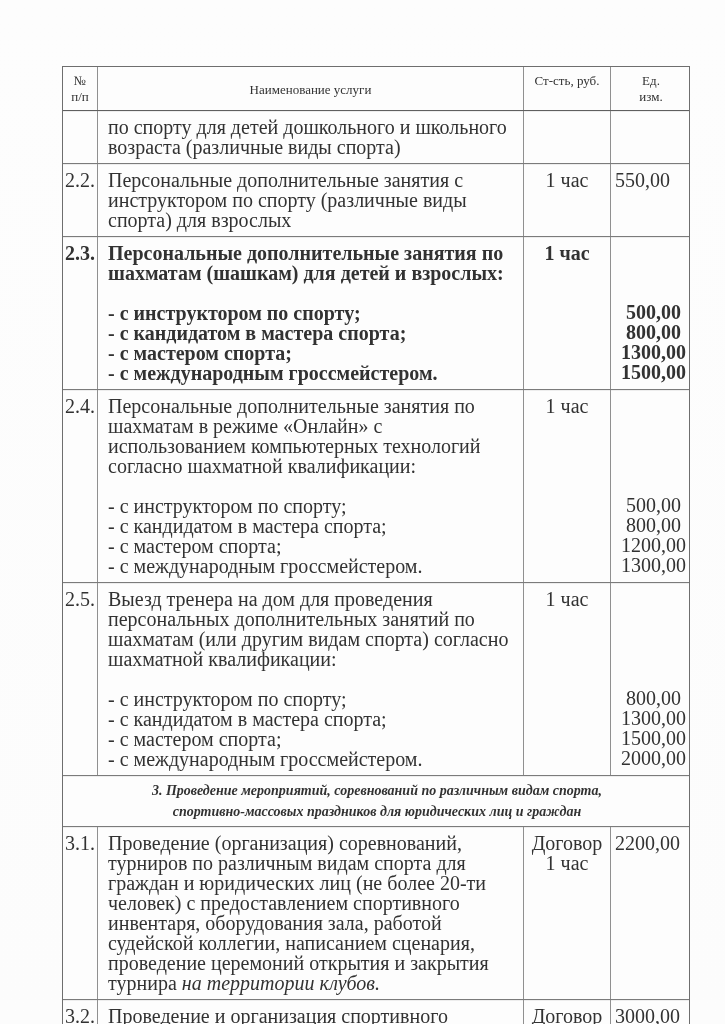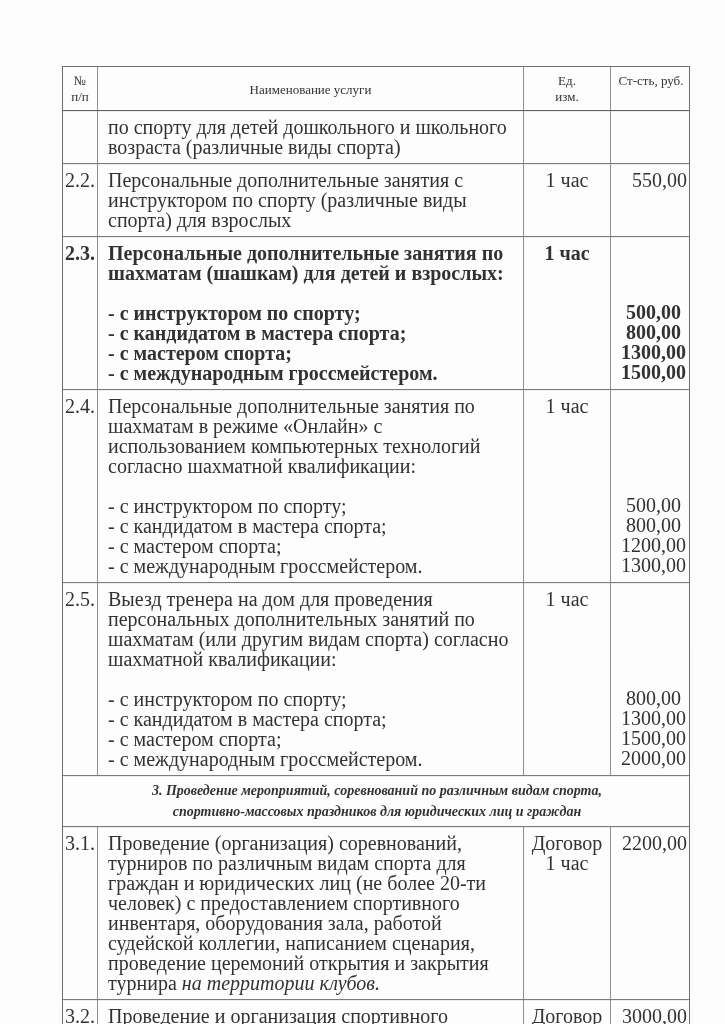--- a/index.html
+++ b/index.html
@@ -58,21 +58,21 @@
     padding: 6px 2px 4px;
   }
   .c-price {
     display: flex;
     flex-direction: column;
     padding: 6px 10px 7px;
     box-sizing: border-box;
   }
   .c-price.top {
     justify-content: flex-start;
-    text-align: right;
+    text-align: left;
     padding: 6px 4px;
     font-family: Liberation Serif, serif;
   }
   .c-price.bottom {
     justify-content: flex-end;
     text-align: right;
   }
   .price-line { line-height: 20px; }
 
   
@@ -123,25 +123,25 @@
 
     <div class="trow head h-head">
       <div class="cell c-num">
         <span>№</span>
         <span>п/п</span>
       </div>
       <div class="cell c-name-h">
         <span>Наименование услуги</span>
       </div>
       <div class="cell">
+        <span>Ст-сть, руб.</span>
+      </div>
+      <div class="cell">
         <span>Ед.</span>
         <span>изм.</span>
-      </div>
-      <div class="cell">
-        <span>Ст-сть, руб.</span>
       </div>
     </div>
 
     <div class="trow h-cont">
       <div class="cell c-num"></div>
       <div class="cell c-name">
         <span>по спорту для детей дошкольного и школьного возраста (различные виды спорта)</span>
       </div>
       <div class="cell c-unit"></div>
       <div class="cell c-price top"></div>

